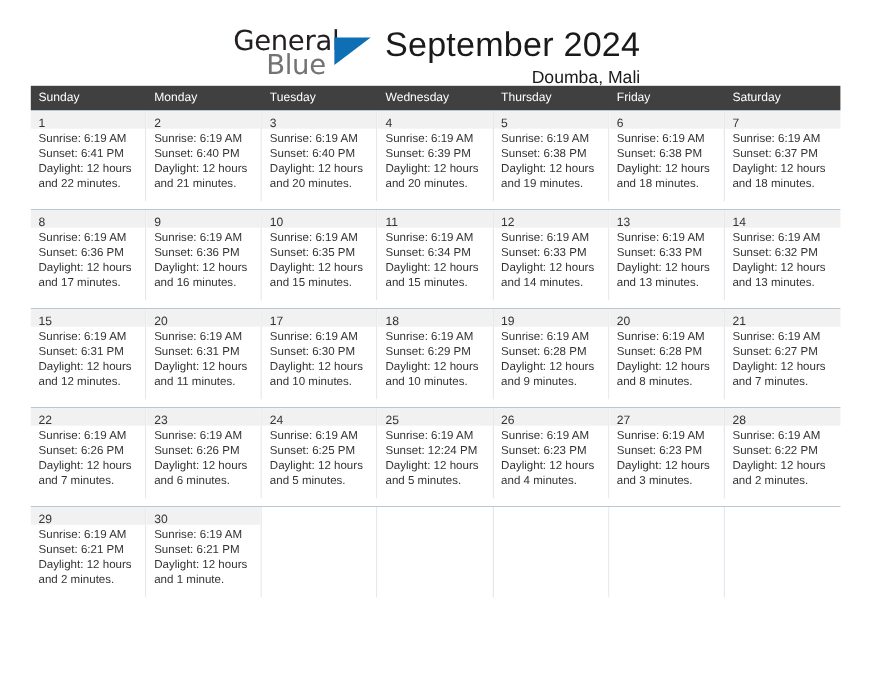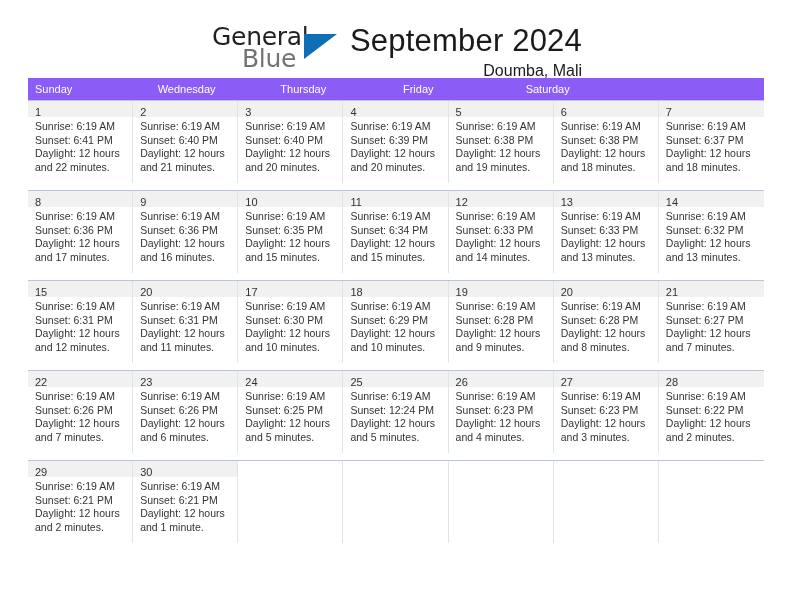--- a/index.html
+++ b/index.html
@@ -82,22 +82,22 @@
     line-height: 20px;
     margin-top: 3px;
   }
 
   
   .calendar {
     margin-top: 6px;
   }
   .weekdays {
     display: grid;
-    grid-template-columns: repeat(6, 1fr);
-    background: #8b5cf6;
+    grid-template-columns: repeat(7, 1fr);
+    background: #404040;
   }
   .weekday {
     color: #ffffff;
     font-size: 11px;
     line-height: 18px;
     padding: 2px 0 2px 7px;
     box-sizing: border-box;
     white-space: nowrap;
   }
 
@@ -158,20 +158,22 @@
     </div>
     <div class="title-block">
       <div class="cal-title">September 2024</div>
       <div class="cal-subtitle">Doumba, Mali</div>
     </div>
   </div>
 
   <div class="calendar">
     <div class="weekdays">
       <div class="weekday">Sunday</div>
+      <div class="weekday">Monday</div>
+      <div class="weekday">Tuesday</div>
       <div class="weekday">Wednesday</div>
       <div class="weekday">Thursday</div>
       <div class="weekday">Friday</div>
       <div class="weekday">Saturday</div>
     </div>
 
     <div class="week">
       <div class="day-cell">
         <div class="day-num-band"><span class="day-num">1</span></div>
         <div class="day-info">

